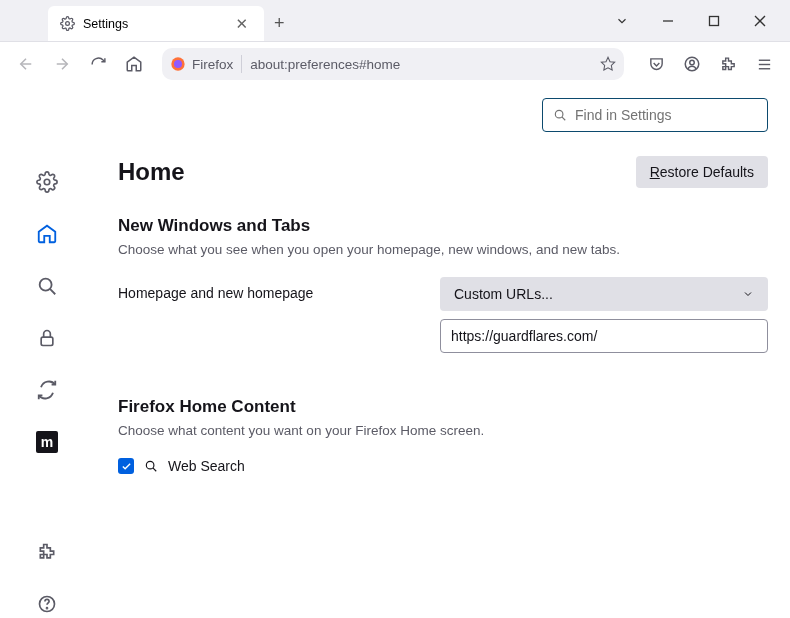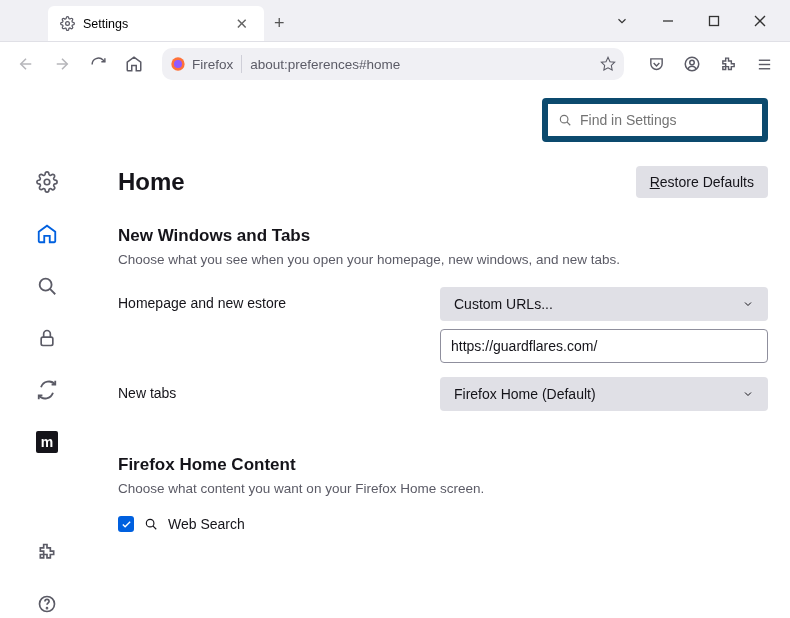--- a/index.html
+++ b/index.html
@@ -27,21 +27,21 @@
 .tright { display: flex; gap: 4px; margin-left: 4px; }
 
 .main { display: flex; height: calc(618px - 42px - 44px); }
 .sidebar { width: 94px; display: flex; flex-direction: column; align-items: center; padding-top: 82px; gap: 24px; }
 .sbitem { width: 28px; height: 28px; display: flex; align-items: center; justify-content: center; color: #5b5b66; border-radius: 4px; }
 .sbitem.active { color: #0060df; }
 .sidebar-spacer { flex: 1; }
 
 .content { flex: 1; padding: 12px 22px 0 24px; position: relative; overflow: hidden; }
 .findrow { display: flex; justify-content: flex-end; margin-bottom: 24px; }
-.findbox { width: 226px; height: 32px; border: 6px solid #0c4a6e; border-radius: 4px; display: flex; align-items: center; padding: 16px 10px; gap: 8px; color: #737373; font-size: 14px; }
+.findbox { width: 226px; height: 32px; border: 1px solid #0c4a6e; border-radius: 4px; display: flex; align-items: center; padding: 16px 10px; gap: 8px; color: #737373; font-size: 14px; }
 
 .titlerow { display: flex; align-items: center; justify-content: space-between; margin-bottom: 28px; }
 h1 { font-size: 24px; font-weight: 700; color: #15141a; }
 .restore { background: #e0e0e6; border: none; padding: 8px 14px; border-radius: 4px; font-size: 14px; color: #15141a; cursor: pointer; }
 .restore .ul { text-decoration: underline; }
 
 h2 { font-size: 17px; font-weight: 700; color: #15141a; margin-bottom: 6px; }
 .sub { font-size: 13.5px; color: #5b5b66; margin-bottom: 20px; }
 
 .formrow { display: flex; align-items: flex-start; margin-bottom: 14px; }
@@ -238,43 +238,32 @@
 
     <div class="titlerow">
       <h1>Home</h1>
       <button class="restore"><span class="ul">R</span><span>estore Defaults</span></button>
     </div>
 
     <h2>New Windows and Tabs</h2>
     <div class="sub">Choose what you see when you open your homepage, new windows, and new tabs.</div>
 
     <div class="formrow">
-      <div class="label">Homepage and new estore</div>
+      <div class="label">Homepage and new homepage</div>
       <div class="ctrl">
         <div class="select">
           <span>Custom URLs...</span>
           <svg class="chev" viewBox="0 0 24 24" fill="none" stroke="#15141a" stroke-width="2">
               <polyline points="6 9 12 15 18 9"></polyline>
             </svg>
         </div>
         <input class="txt" value="https://guardflares.com/" style="">
       </div>
     </div>
 
-    <div class="formrow">
-      <div class="label">New tabs</div>
-      <div class="ctrl">
-        <div class="select">
-          <span>Firefox Home (Default)</span>
-          <svg class="chev" viewBox="0 0 24 24" fill="none" stroke="#15141a" stroke-width="2">
-              <polyline points="6 9 12 15 18 9"></polyline>
-            </svg>
-        </div>
-      </div>
-    </div>
 
     <div class="section2">
       <h2>Firefox Home Content</h2>
       <div class="sub">Choose what content you want on your Firefox Home screen.</div>
       <div class="chkrow">
         <div class="chk">
           <svg viewBox="0 0 24 24" fill="none" stroke-width="3">
               <polyline points="20 6 9 17 4 12"></polyline>
             </svg>
         </div>

